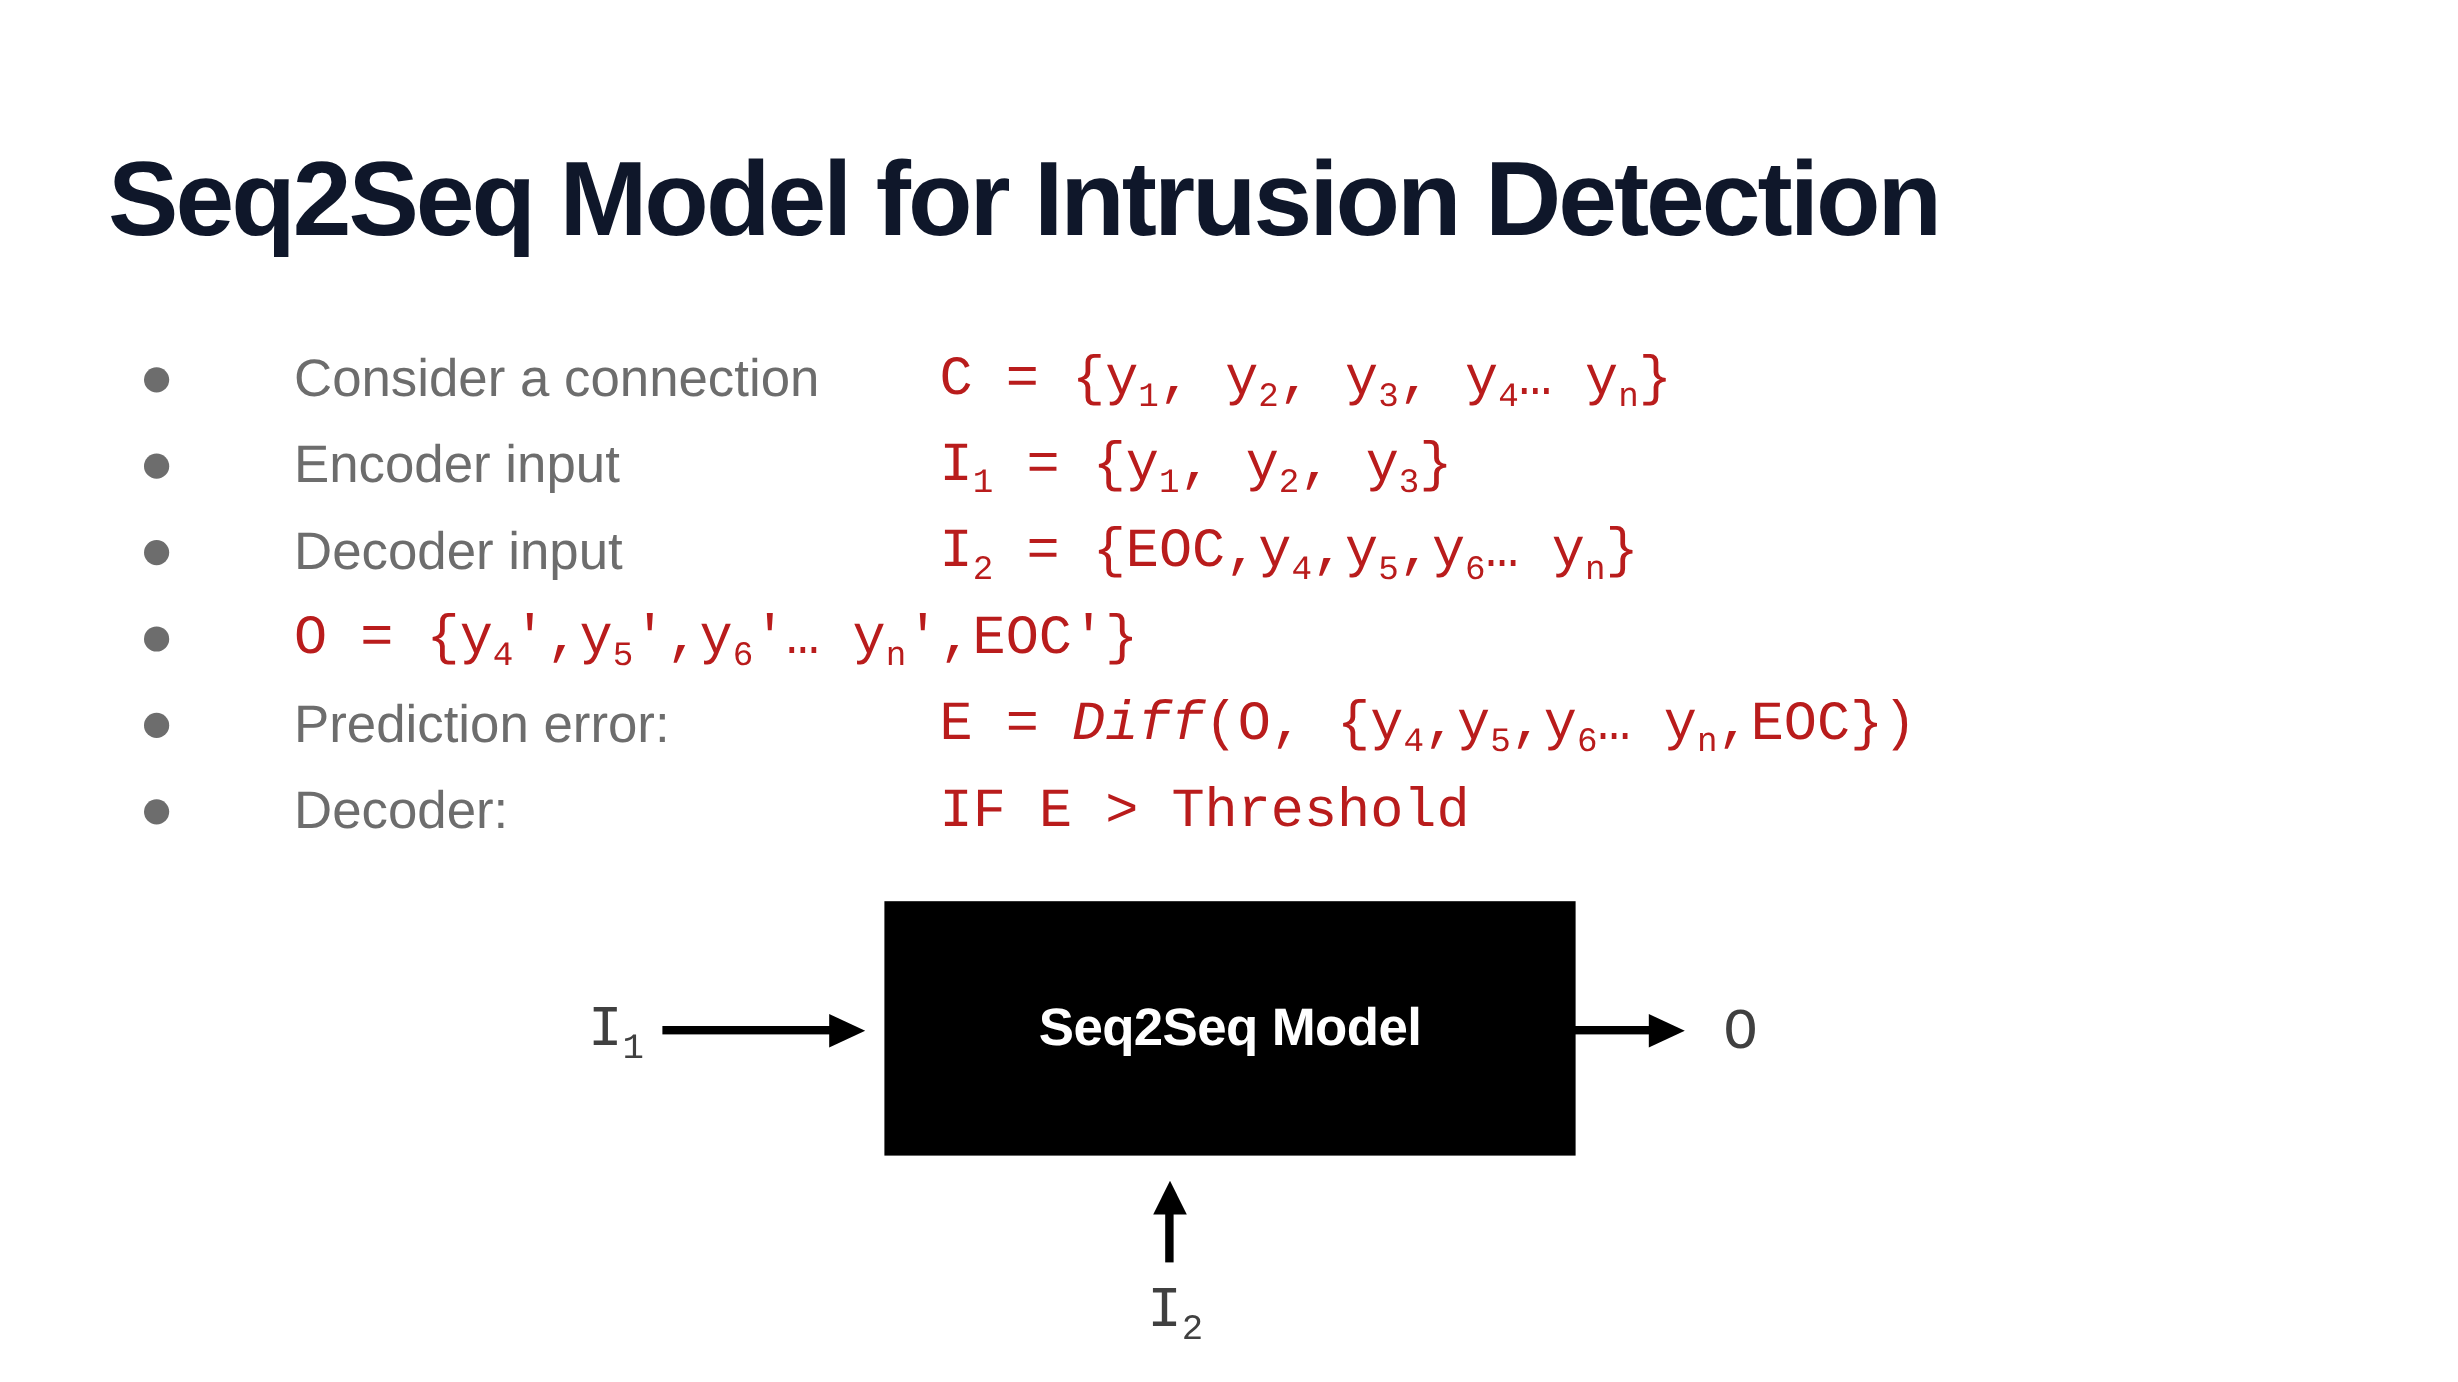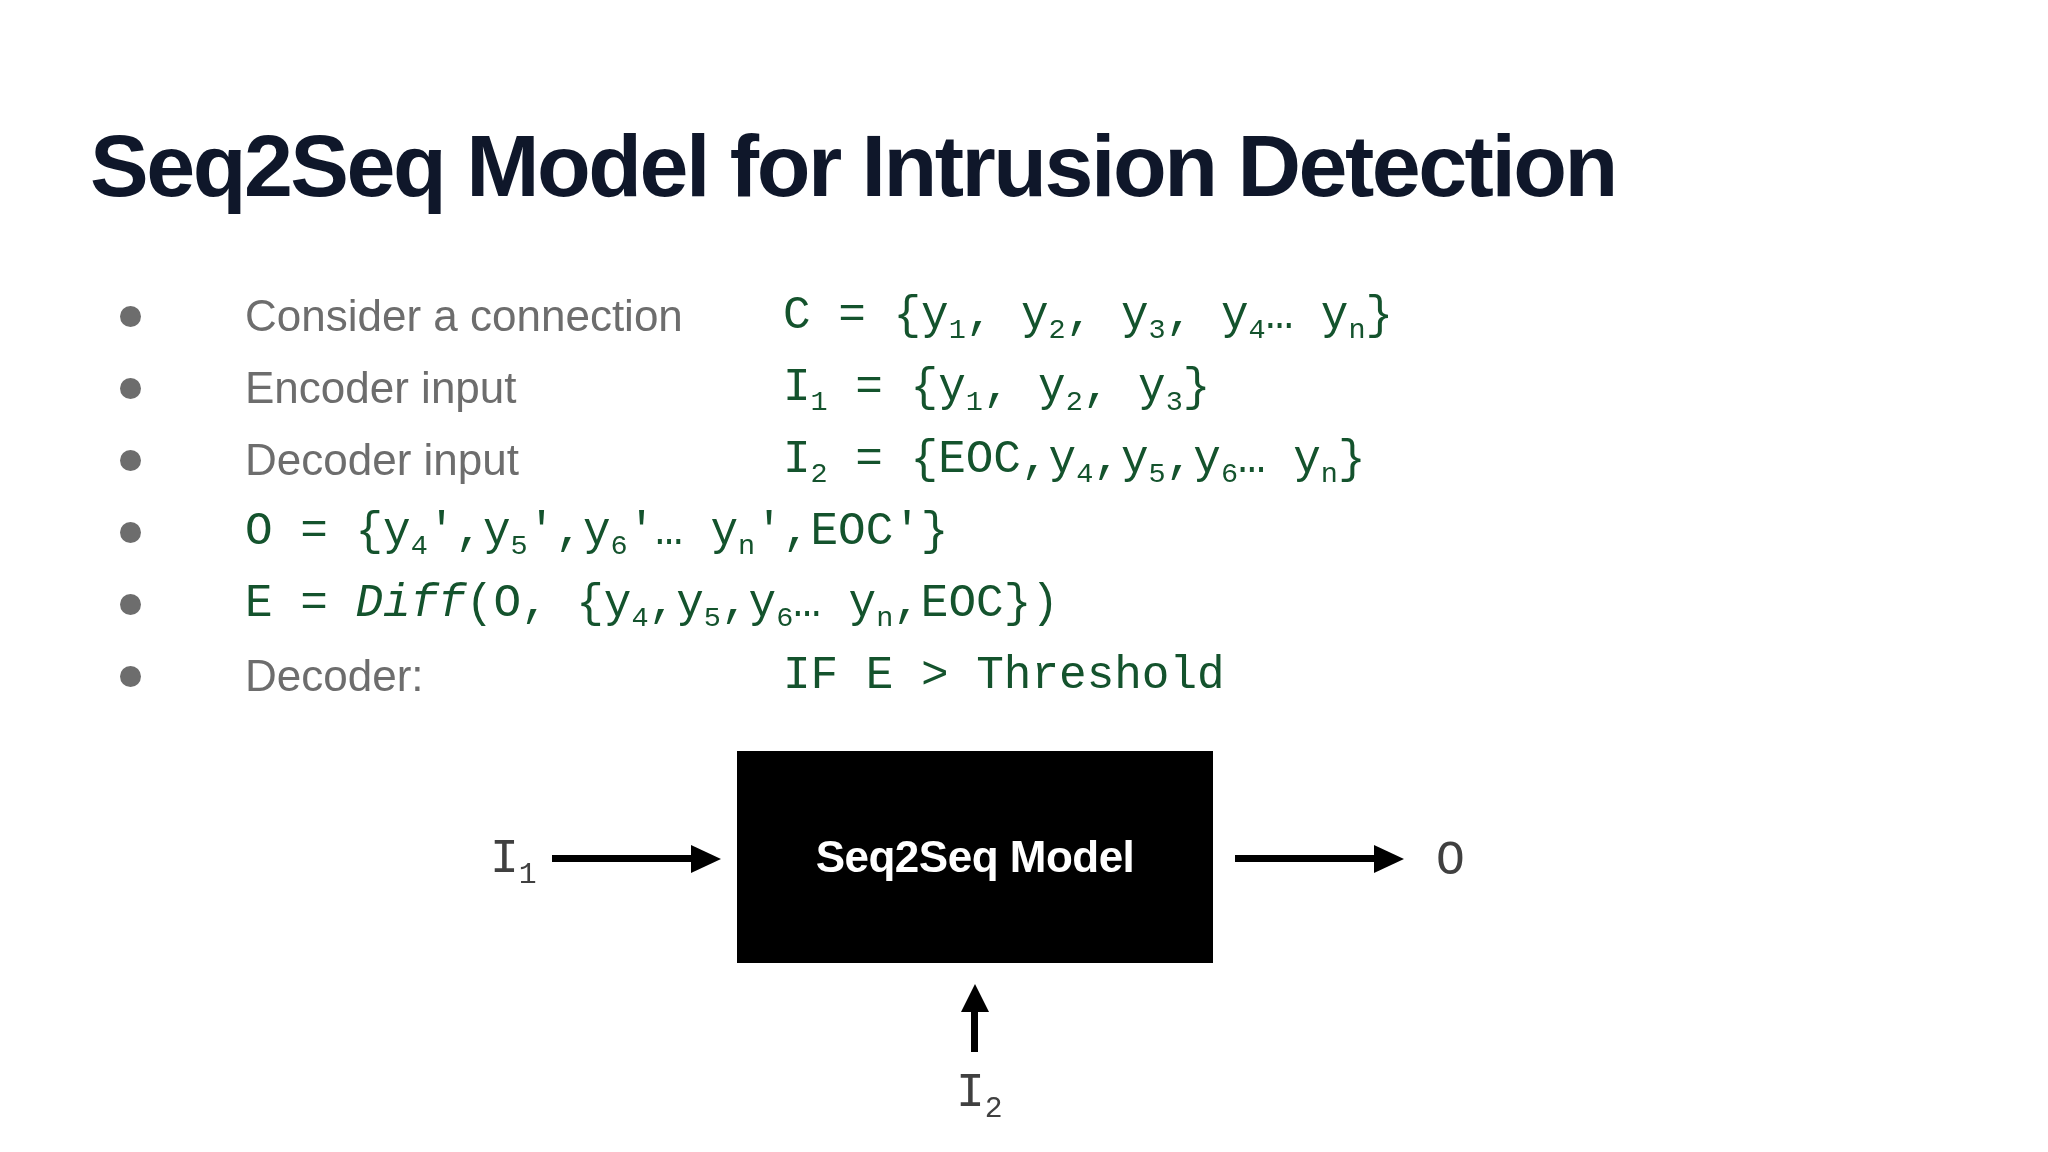--- a/index.html
+++ b/index.html
@@ -43,31 +43,31 @@
   .label {
     flex:none;
     width:490px;
     font-size:44px;
     color:#6d6d6d;
     white-space:nowrap;
   }
   .math {
     font-family:"Liberation Mono","DejaVu Sans Mono",monospace;
     font-size:46px;
-    color:#14532d;
+    color:#b91c1c;
     white-space:pre;
   }
   .math sub { font-size:0.62em; line-height:0; }
   .math em  { font-style:italic; }
 
   
   .model-box {
     position:absolute;
     left:737px; top:751px;
-    width:476px; height:212px;
+    width:576px; height:212px;
     background:#000000;
     display:flex; align-items:center; justify-content:center;
   }
   .model-box .box-label {
     color:#ffffff;
     font-weight:bold;
     font-size:44px;
     letter-spacing:-0.5px;
     white-space:nowrap;
   }
@@ -145,20 +145,21 @@
       <span class="math">I<sub>2</sub> = {EOC,y<sub>4</sub>,y<sub>5</sub>,y<sub>6</sub>… y<sub>n</sub>}</span>
     </div>
 
     <div class="bullet-row">
       <span class="dot"></span>
       <span class="math">O = {y<sub>4</sub>′,y<sub>5</sub>′,y<sub>6</sub>′… y<sub>n</sub>′,EOC′}</span>
     </div>
 
     <div class="bullet-row">
       <span class="dot"></span>
+      <span class="label">Prediction error:</span>
       <span class="math">E = <em>Diff</em>(O, {y<sub>4</sub>,y<sub>5</sub>,y<sub>6</sub>… y<sub>n</sub>,EOC})</span>
     </div>
 
     <div class="bullet-row">
       <span class="dot"></span>
       <span class="label">Decoder:</span>
       <span class="math">IF E &gt; Threshold</span>
     </div>
   </div>
 

